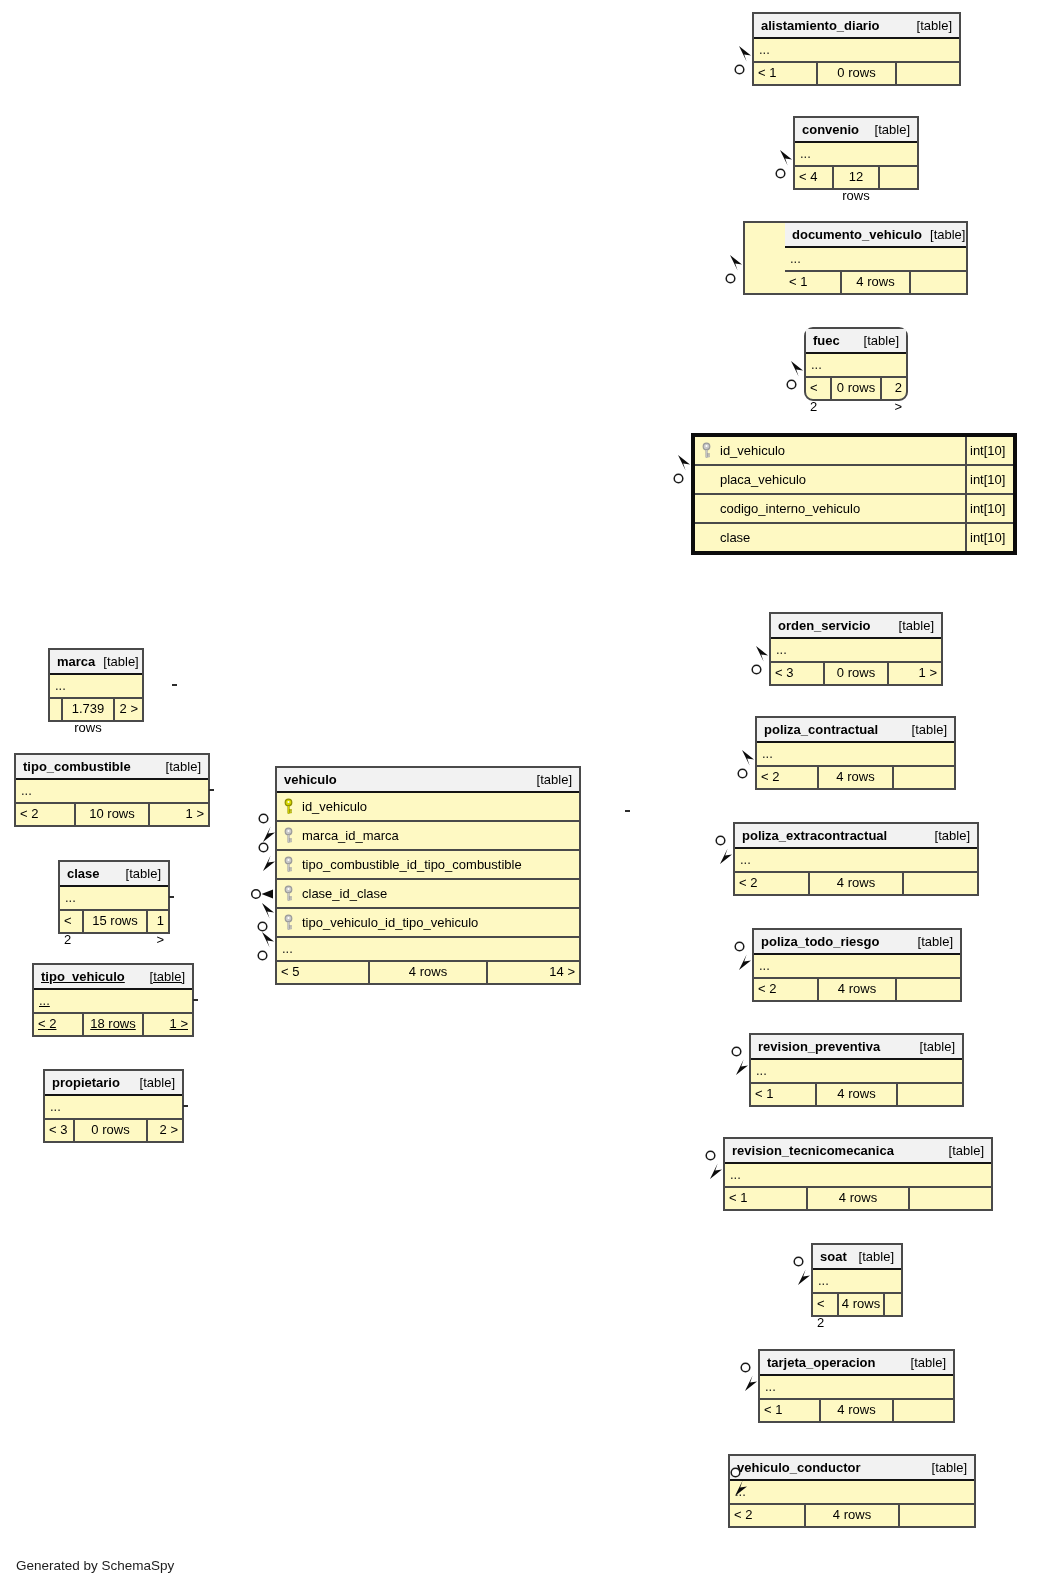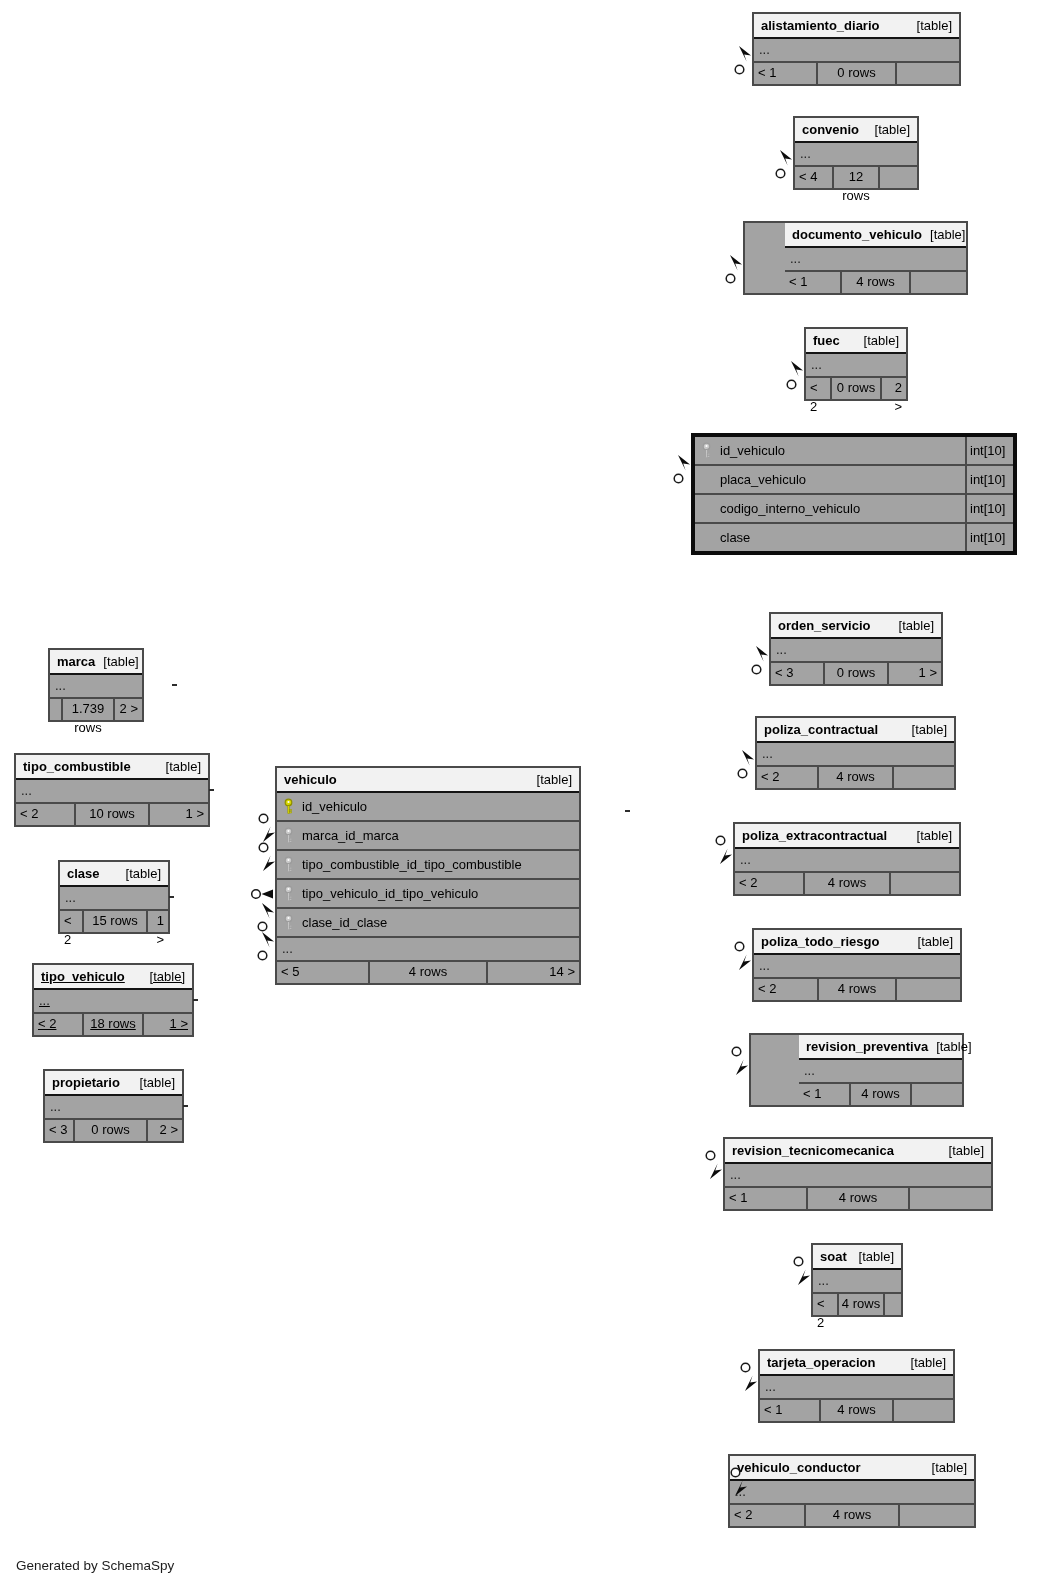--- a/index.html
+++ b/index.html
@@ -1,21 +1,21 @@
 <!DOCTYPE html>
 <html><head>
 <meta charset="utf-8">
 <style>
   *{box-sizing:border-box}
   html,body{margin:0;padding:0}
   body{width:1039px;height:1588px;background:#ffffff;font-family:"Liberation Sans",sans-serif;font-size:13px;color:#000}
   #canvas{position:relative;width:1039px;height:1588px;overflow:hidden;background:#fff}
 
   
-  .box{position:absolute;border:2px solid #4a4a4a;background:#a3a3a3}
+  .box{position:absolute;border:2px solid #4a4a4a;background:#fef9c3}
   .hdr{height:25px;display:flex;align-items:center;justify-content:space-between;gap:8px;
        background:#f2f2f2;border-bottom:2px solid #141414;padding:0 7px;white-space:nowrap}
   .nm{font-weight:bold}
   .kd{font-weight:normal}
   .dots{height:24px;line-height:21px;padding:0 5px;border-bottom:2px solid #4a4a4a;color:#1a1a1a}
   .foot{display:flex;height:21px;line-height:19px}
   .c-l{flex:3;padding:0 4px;border-right:2px solid #4a4a4a;text-align:left}
   .c-m{flex:4;padding:0 2px;border-right:2px solid #4a4a4a;text-align:center}
   .c-r{flex:3;padding:0 4px;text-align:right}
 
@@ -89,33 +89,33 @@
         <div class="colrow">
           <span class="ksp">
             <svg width="11" height="17" viewBox="0 0 11 17">
     <circle cx="5.5" cy="4.4" r="3.3" fill="#c9c9c9" stroke="#9b9b9b" stroke-width="1.2"></circle>
     <circle cx="5.5" cy="4" r="1.05" fill="#ffffff"></circle>
     <rect x="4.8" y="7.4" width="1.5" height="8.3" fill="#c9c9c9" stroke="#9b9b9b" stroke-width="0.5"></rect>
     <rect x="6.2" y="11.5" width="2.4" height="1.3" fill="#c9c9c9" stroke="#9b9b9b" stroke-width="0.5"></rect>
     <rect x="6.2" y="13.7" width="2.4" height="1.3" fill="#c9c9c9" stroke="#9b9b9b" stroke-width="0.5"></rect>
   </svg>
           </span>
-    <span>tipo_vehiculo_id_tipo_vehiculo</span>
+    <span>clase_id_clase</span>
         </div>
         <div class="colrow">
           <span class="ksp">
             <svg width="11" height="17" viewBox="0 0 11 17">
     <circle cx="5.5" cy="4.4" r="3.3" fill="#c9c9c9" stroke="#9b9b9b" stroke-width="1.2"></circle>
     <circle cx="5.5" cy="4" r="1.05" fill="#ffffff"></circle>
     <rect x="4.8" y="7.4" width="1.5" height="8.3" fill="#c9c9c9" stroke="#9b9b9b" stroke-width="0.5"></rect>
     <rect x="6.2" y="11.5" width="2.4" height="1.3" fill="#c9c9c9" stroke="#9b9b9b" stroke-width="0.5"></rect>
     <rect x="6.2" y="13.7" width="2.4" height="1.3" fill="#c9c9c9" stroke="#9b9b9b" stroke-width="0.5"></rect>
   </svg>
           </span>
-    <span>clase_id_clase</span>
+    <span>tipo_vehiculo_id_tipo_vehiculo</span>
         </div>
       </div>
     <div class="dots">...</div>
     <div class="foot">
       <span class="c-l">&lt; 5</span>
       <span class="c-m">4 rows</span>
       <span class="c-r">14 &gt;</span>
     </div>
   </div>
 
@@ -202,21 +202,21 @@
     <div class="foot">
       <span class="c-l">&lt; 1</span>
       <span class="c-m">4 rows</span>
       <span class="c-r"></span>
     </div>
     </div>
     <div class="conn" style="left: 725px; top: 253px;"><svg width="22" height="32" viewBox="0 0 22 32">
       <path d="M5 2 L17 11.5 L10.2 10.5 L12.6 17.5 Z" fill="#0c0c0c"></path>
       <circle cx="5.5" cy="25.5" r="4.3" fill="#fff" stroke="#1a1a1a" stroke-width="1.5"></circle>
       </svg></div>
-    <div class="box" id="tbl-fuec" style="left: 804px; top: 327px; width: 104px;">
+    <div class="box" id="tbl-fuec" style="left: 804px; top: 327px; width: 104px; border-radius: 9px;">
     <div class="hdr">
       <span class="nm">fuec</span>
       <span class="kd">[table]</span>
     </div>
     <div class="dots">...</div>
     <div class="foot">
       <span class="c-l" style="flex: 0 0 26px;">&lt; 2</span>
       <span class="c-m" style="flex: 1 1 auto;">0 rows</span>
       <span class="c-r" style="flex: 0 0 24px;">2 &gt;</span>
     </div>
@@ -250,21 +250,21 @@
     <div class="foot">
       <span class="c-l">&lt; 2</span>
       <span class="c-m">4 rows</span>
       <span class="c-r"></span>
     </div>
     </div>
     <div class="conn" style="left: 737px; top: 748px;"><svg width="22" height="32" viewBox="0 0 22 32">
       <path d="M5 2 L17 11.5 L10.2 10.5 L12.6 17.5 Z" fill="#0c0c0c"></path>
       <circle cx="5.5" cy="25.5" r="4.3" fill="#fff" stroke="#1a1a1a" stroke-width="1.5"></circle>
       </svg></div>
-    <div class="box" id="tbl-poliza_extracontractual" style="left: 733px; top: 822px; width: 228px;">
+    <div class="box" id="tbl-poliza_extracontractual" style="left: 733px; top: 822px; width: 246px;">
     <div class="hdr">
       <span class="nm">poliza_extracontractual</span>
       <span class="kd">[table]</span>
     </div>
     <div class="dots">...</div>
     <div class="foot">
       <span class="c-l">&lt; 2</span>
       <span class="c-m">4 rows</span>
       <span class="c-r"></span>
     </div>
@@ -282,21 +282,21 @@
     <div class="foot">
       <span class="c-l">&lt; 2</span>
       <span class="c-m">4 rows</span>
       <span class="c-r"></span>
     </div>
     </div>
     <div class="conn" style="left: 734px; top: 940px;"><svg width="22" height="32" viewBox="0 0 22 32">
       <circle cx="5.5" cy="6.5" r="4.3" fill="#fff" stroke="#1a1a1a" stroke-width="1.5"></circle>
       <path d="M5 30 L17 20.5 L10.2 21.5 L12.6 14.5 Z" fill="#0c0c0c"></path>
       </svg></div>
-    <div class="box" id="tbl-revision_preventiva" style="left: 749px; top: 1033px; width: 215px; padding-left: 48px;">
+    <div class="box" id="tbl-revision_preventiva" style="left: 749px; top: 1033px; width: 215px;">
     <div class="hdr">
       <span class="nm">revision_preventiva</span>
       <span class="kd">[table]</span>
     </div>
     <div class="dots">...</div>
     <div class="foot">
       <span class="c-l">&lt; 1</span>
       <span class="c-m">4 rows</span>
       <span class="c-r"></span>
     </div>

